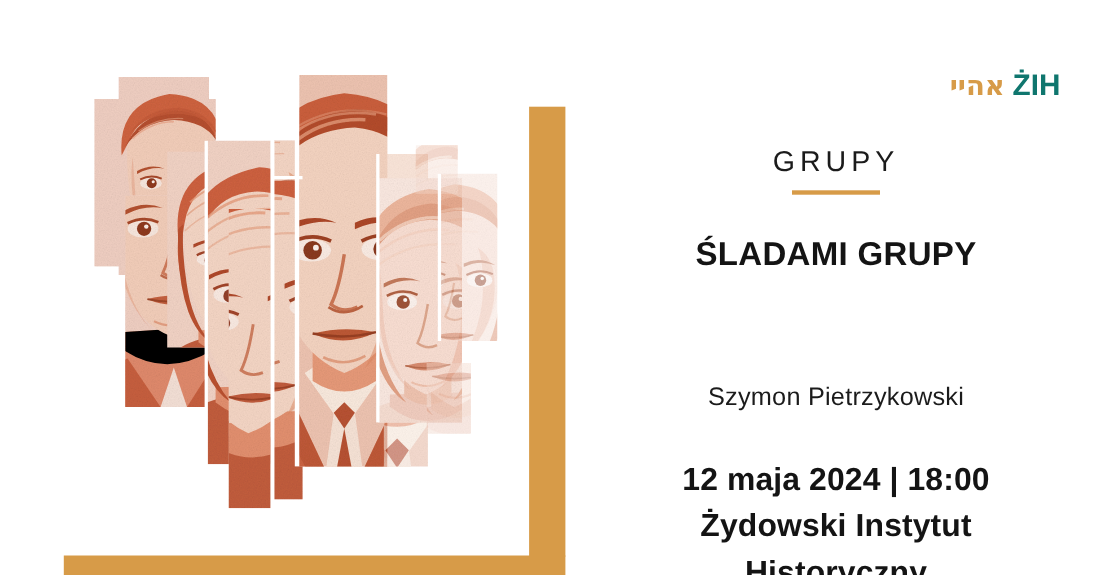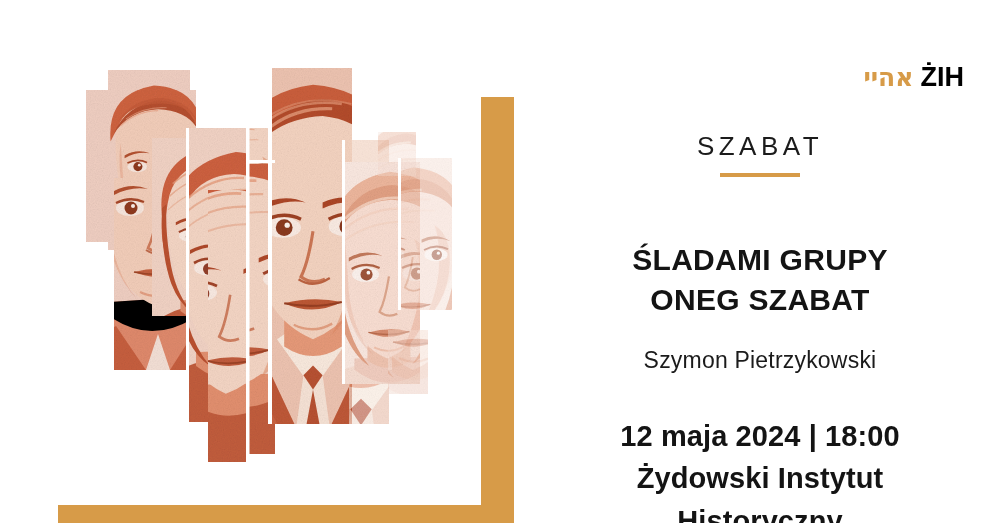--- a/index.html
+++ b/index.html
@@ -74,21 +74,21 @@
     font-size: 25px;
     font-weight: 700;
     color: #d79b48;
     letter-spacing: 0px;
     direction: rtl;
   }
   .logo-latin {
     font-family: "Liberation Sans", sans-serif;
     font-size: 27px;
     font-weight: 700;
-    color: #000000;
+    color: #0f766e;
     letter-spacing: 0px;
   }
 
   .kicker-wrap {
     position: absolute;
     left: 0;
     top: 93px;
     width: 400px;
     text-align: center;
   }
@@ -103,21 +103,21 @@
   .kicker-rule {
     width: 80px;
     height: 4px;
     background: #d79b48;
     margin: 14px auto 0 auto;
   }
 
   .headline {
     position: absolute;
     left: 0;
-    top: 180px;
+    top: 152px;
     width: 400px;
     text-align: center;
     font-family: "Liberation Sans", sans-serif;
     font-size: 30px;
     font-weight: 700;
     line-height: 1.32;
     letter-spacing: 0.3px;
     color: #141414;
   }
   .headline .l2 { display: block; }
@@ -426,27 +426,26 @@
   </div>
 
   <div class="text-panel">
 
     <div class="logo">
       <span class="logo-hebrew">אהיי</span>
       <span class="logo-latin">ŻIH</span>
     </div>
 
     <div class="kicker-wrap">
-      <div class="kicker">SZABAT</div>
+      <div class="kicker">GRUPY</div>
       <div class="kicker-rule"></div>
     </div>
 
     <h1 class="headline">
       <span class="l1">ŚLADAMI GRUPY</span>
-      <span class="l2">ONEG SZABAT</span>
     </h1>
 
     <div class="speaker">Szymon Pietrzykowski</div>
 
     <div class="details">
       <span>12 maja 2024 | 18:00</span>
       <span>Żydowski Instytut Historyczny</span>
     </div>
 
   </div>

